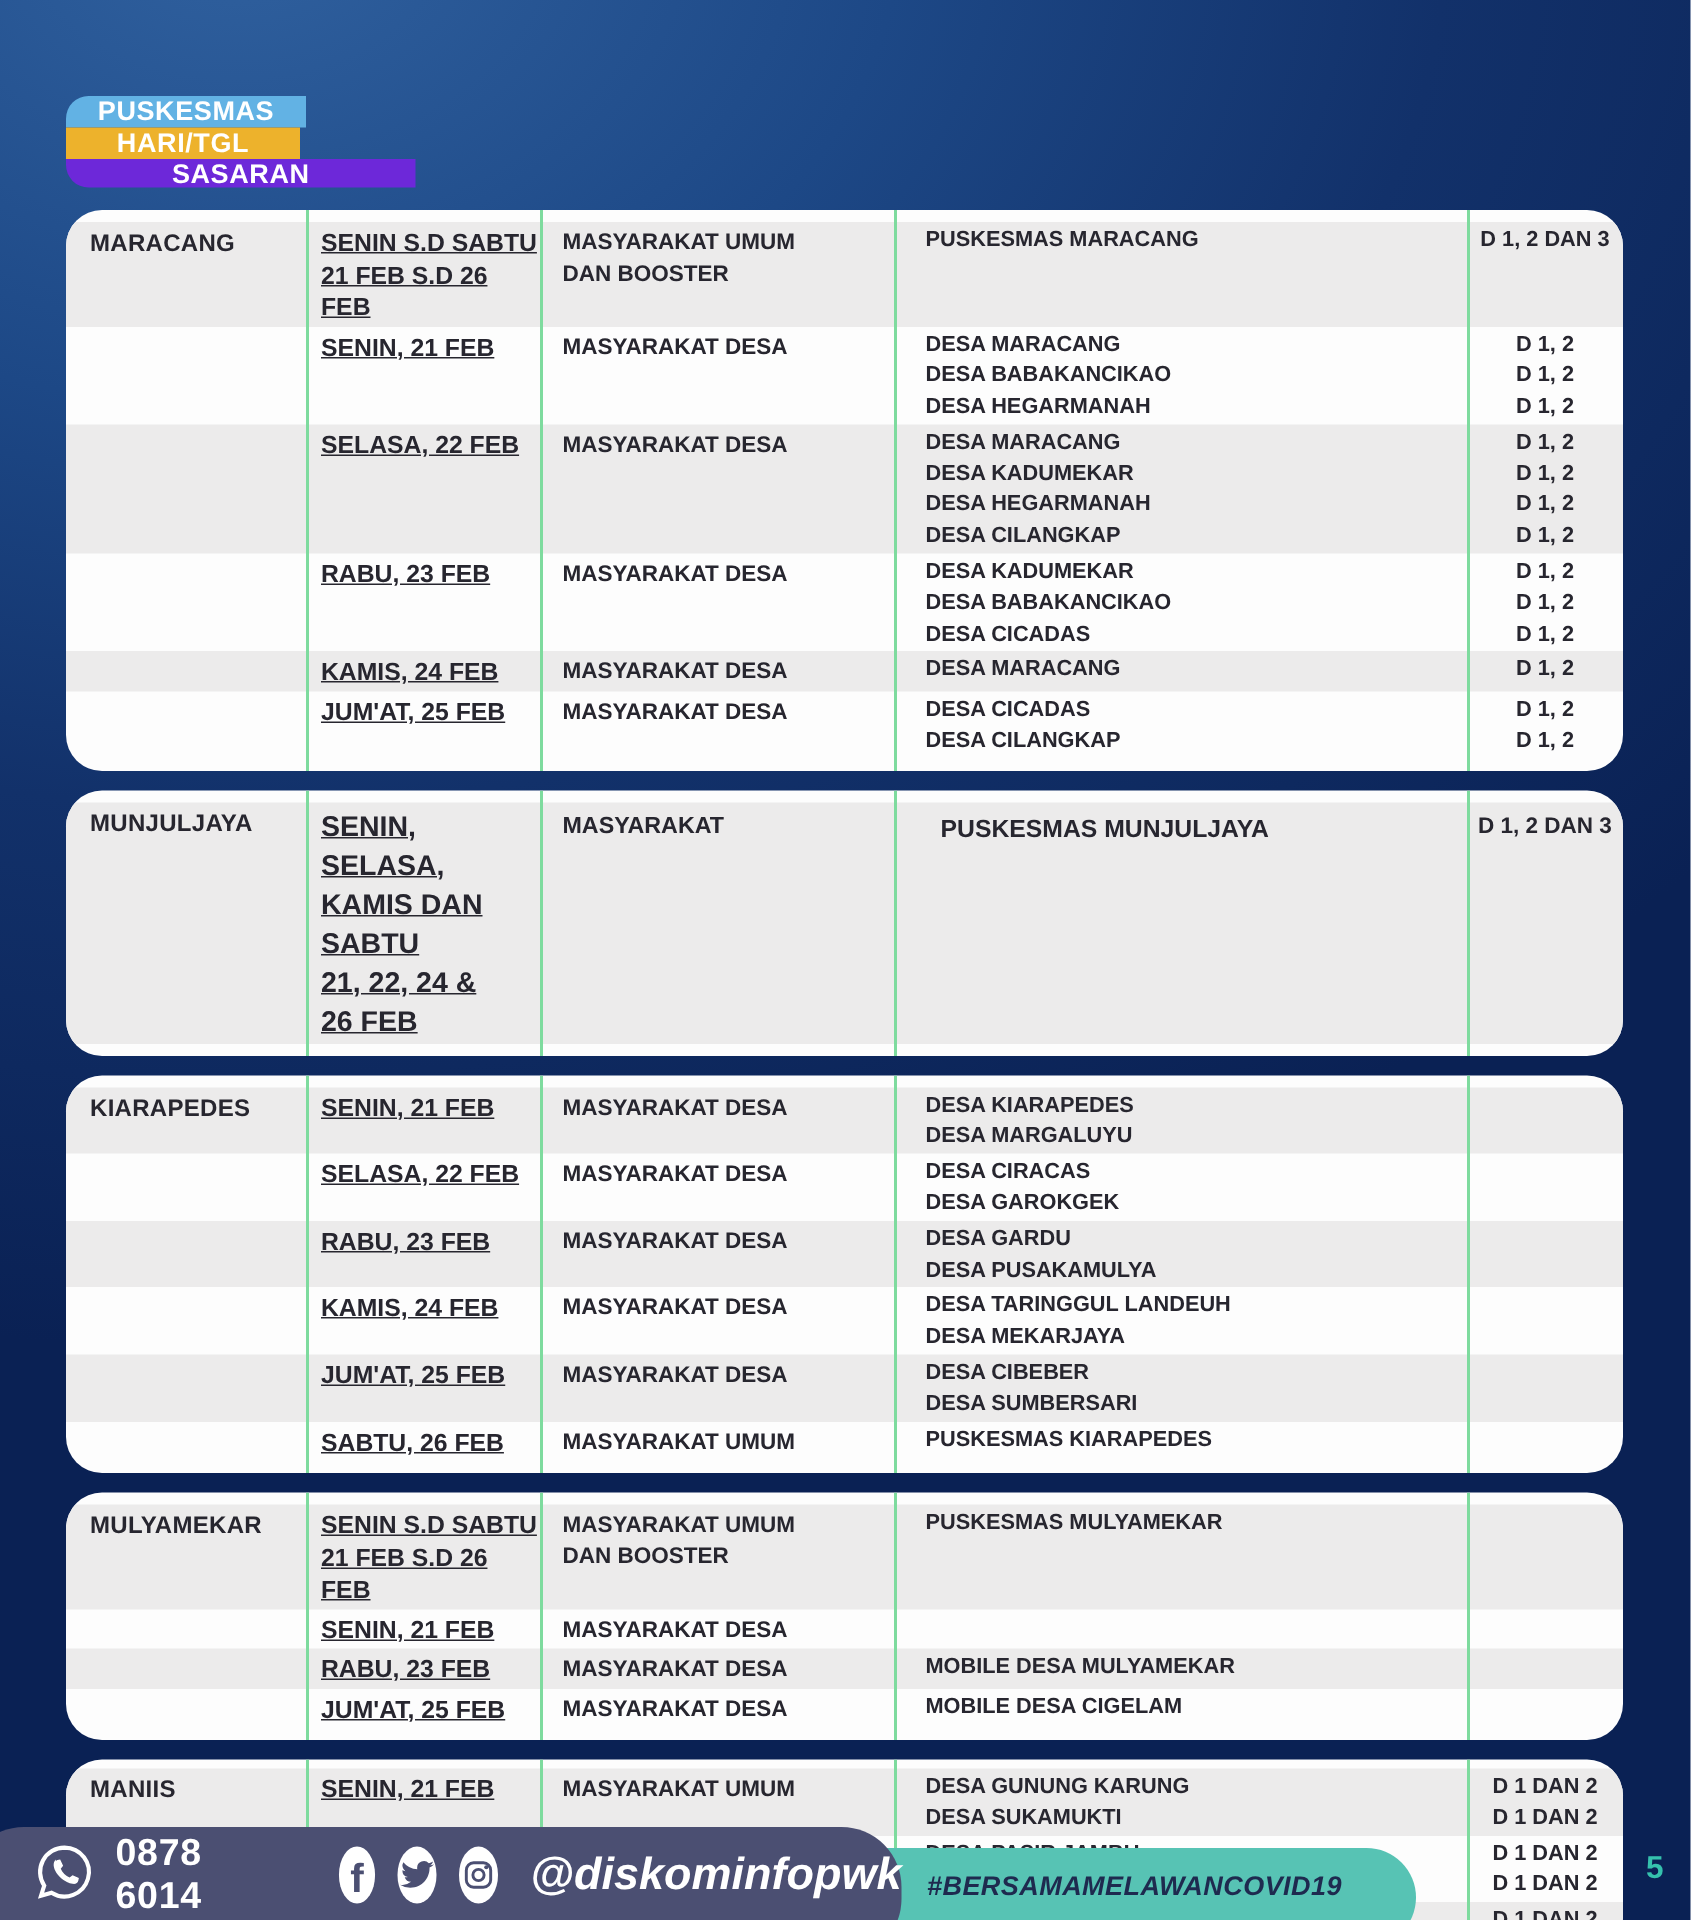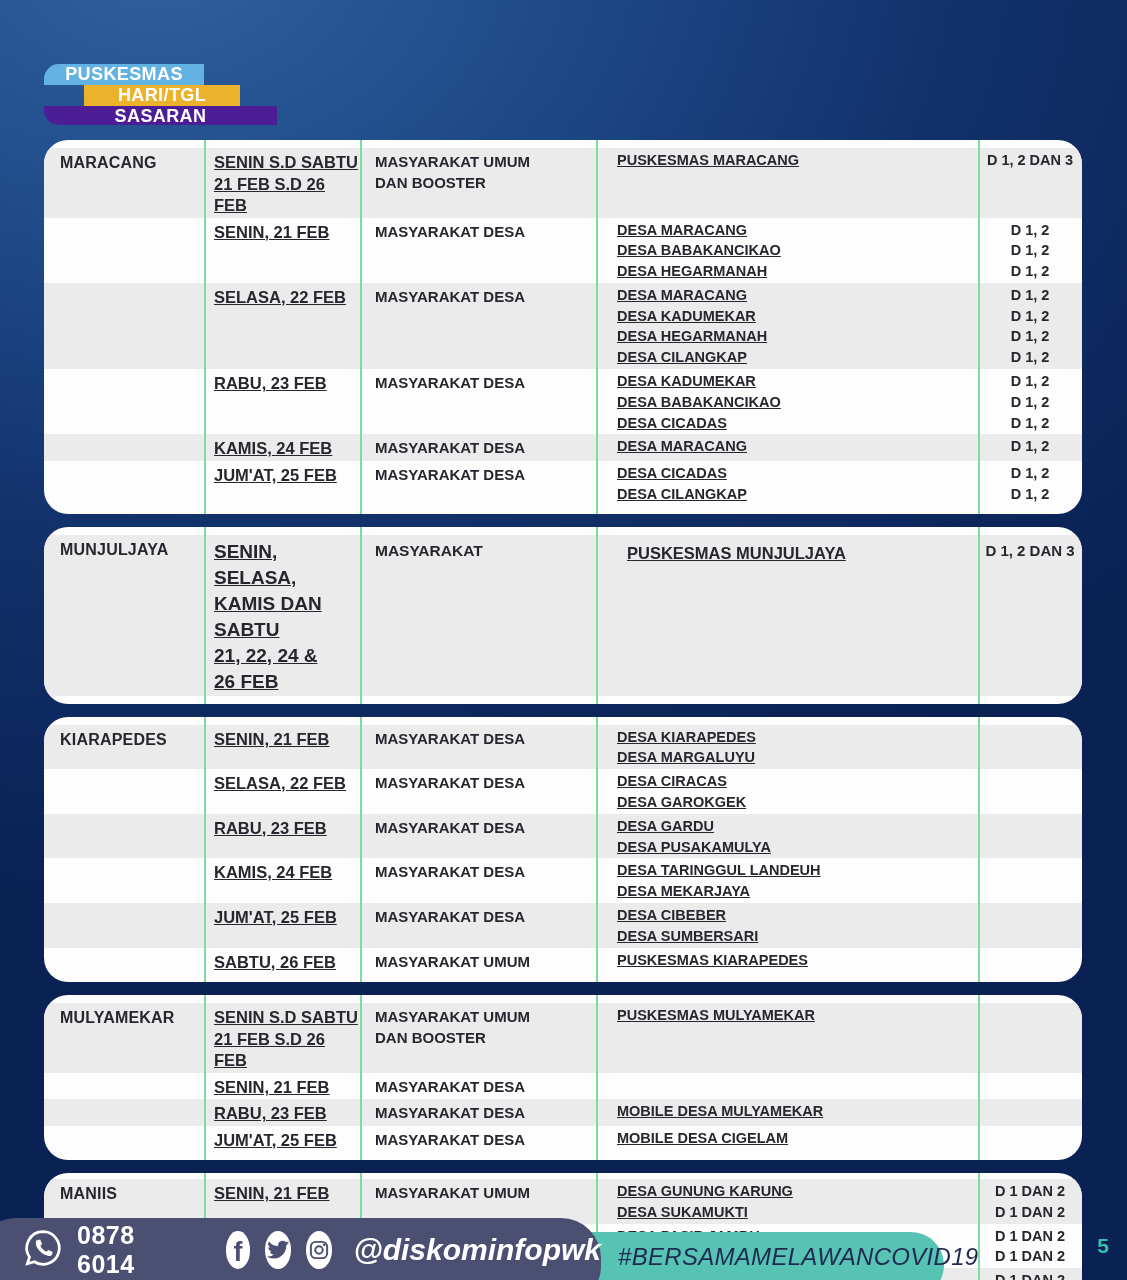--- a/index.html
+++ b/index.html
@@ -27,21 +27,21 @@
     margin-bottom:13px; padding:8px 0 8px 0; }
   .srow { display:grid; grid-template-columns:160px 156px 233px 385px 104px; }
   .srow.gray { background:#ecebeb; }
   .divider { position:absolute; top:0; bottom:0; width:2px; background:#7edb9e; }
 
   .c { font-weight:700; }
   .c-name { padding:4px 6px 0 16px; }
   .sec-title { font-size:16px; font-weight:800; letter-spacing:.2px; padding-top:2px; }
   .c-hari { padding:4px 2px 1px 10px; font-size:16.5px; line-height:21.5px; font-weight:800;text-decoration:underline; }
   .c-sasaran { padding:4px 4px 1px 15px; font-size:15px; line-height:20.8px; font-weight:800; }
-  .c-tempat { padding:2px 4px 1px 24px; font-size:14.5px;text-decoration:underline; }
+  .c-tempat { padding:2px 4px 1px 24px; font-size:14.5px; }
   .c-tempat div { line-height:20.8px; height:20.8px; white-space:nowrap; font-weight:700; }
   .c-dose { padding:2px 0 1px 0; text-align:center; font-size:14.5px; }
   .c-dose div { line-height:20.8px; height:20.8px; font-weight:700; }
 
   .section-munjuljaya .c-hari { font-size:19px; line-height:26px; }
   .section-munjuljaya .c-sasaran { font-size:15.5px; padding-top:6px; }
   .section-munjuljaya .c-tempat { font-size:16.5px; padding-top:6px; padding-left:34px; }
   .section-munjuljaya .c-tempat div { line-height:24px; height:24px; }
   .section-munjuljaya .c-dose { font-size:15px; padding-top:6px; }
   .section-maniis { padding:6px 0; }
@@ -51,31 +51,31 @@
     background:#4b4f72; border-radius:40px; z-index:3;
     display:flex; align-items:center; gap:13px; padding:0 0 24px 46px; }
   .phone { color:#fff; font-size:25px; font-weight:700; letter-spacing:.5px; margin-right:14px;margin-top:28px; }
   .soc { width:38px; height:38px; border-radius:50%; background:#fff;
     display:flex; align-items:center; justify-content:center; margin-right:2px; }
   .fb-f { color:#4b4f72; font-weight:800; font-size:27px; line-height:1; transform:translateY(2px); }
   .handle { color:#ffffff; font-size:30px; font-weight:700; margin-left:6px;font-style:italic; }
   .footer-teal { position:absolute; left:548px; bottom:-18px; width:396px; height:66px;
     background:#57c3b4; border-radius:33px; z-index:2;
     display:flex; align-items:center; padding:0 0 16px 70px; }
-  .hashtag { color:#1e2a4f; font-size:24px; font-weight:400; font-style:italic; letter-spacing:.3px; }
+  .hashtag { color:#1e2a4f; font-size:18px; font-weight:700; font-style:italic; letter-spacing:.3px; }
   .page-num { position:absolute; right:18px; bottom:22px; color:#35c1ad; font-size:21px; font-weight:800; z-index:4; }
 </style>
 </head>
 <body>
 
 <div class="table-wrap">
   <div class="header-row">
     <div class="header-cell" style="background: rgb(98, 178, 228);">PUSKESMAS</div>
-    <div class="header-cell" style="background: rgb(237, 178, 44); margin-left: 40px;">HARI/TGL</div>
-    <div class="header-cell" style="background: #4c1d95;">SASARAN</div>
+    <div class="header-cell" style="background: rgb(237, 178, 44);">HARI/TGL</div>
+    <div class="header-cell" style="background: #6d28d9;">SASARAN</div>
     <div class="header-cell" style="background: rgb(244, 112, 107);">TEMPAT</div>
     <div class="header-cell" style="background: #ef4444;">D1/D2</div>
   </div>
   <div id="sections">
       <div class="section section-maracang">
         <div class="srow gray">
           <div class="c c-name">
             <div class="sec-title">MARACANG</div>
           </div>
           <div class="c c-hari">

